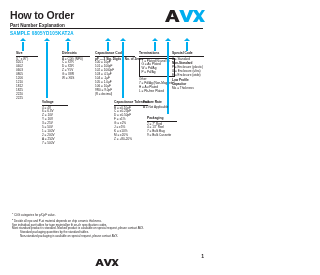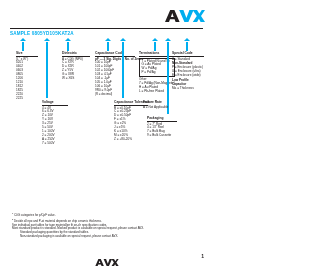--- a/index.html
+++ b/index.html
@@ -70,20 +70,24 @@
   
   .footer{position:absolute;left:0;top:252px;width:213px;height:16px;}
   .flogo{position:absolute;left:50%;transform:translateX(-50%);top:0;}
   .pgnum{position:absolute;right:9px;top:1px;font-size:5px;font-weight:bold;color:#231f20;}
 </style>
 </head>
 <body>
 
 <div class="page">
 
+  <div class="hdr">
+    <div class="title">How to Order</div>
+    <div class="subtitle">Part Number Explanation</div>
+  </div>
 
   <div class="logo">
     <svg width="40" height="12" viewBox="0 0 40 12">
       <path d="M0 12 L5.2 0 L9.4 0 L14.6 12 L10.6 12 L9.6 9.3 L5 9.3 L4 12 Z M5.9 6.9 L8.7 6.9 L7.3 3.1 Z" fill="#231f20"></path>
       <path d="M14.2 0 L18.4 0 L21.4 8 L24.4 0 L28.6 0 L23.4 12 L19.4 12 Z" fill="#00aeef"></path>
       <path d="M27.6 0 L32 0 L34.4 3.7 L36.8 0 L40 0 L36 5.9 L40 12 L35.6 12 L33.9 8.8 L32.1 12 L27.8 12 L31.8 5.9 Z" fill="#00aeef"></path>
     </svg>
   </div>
 
   <div class="rule"></div>

